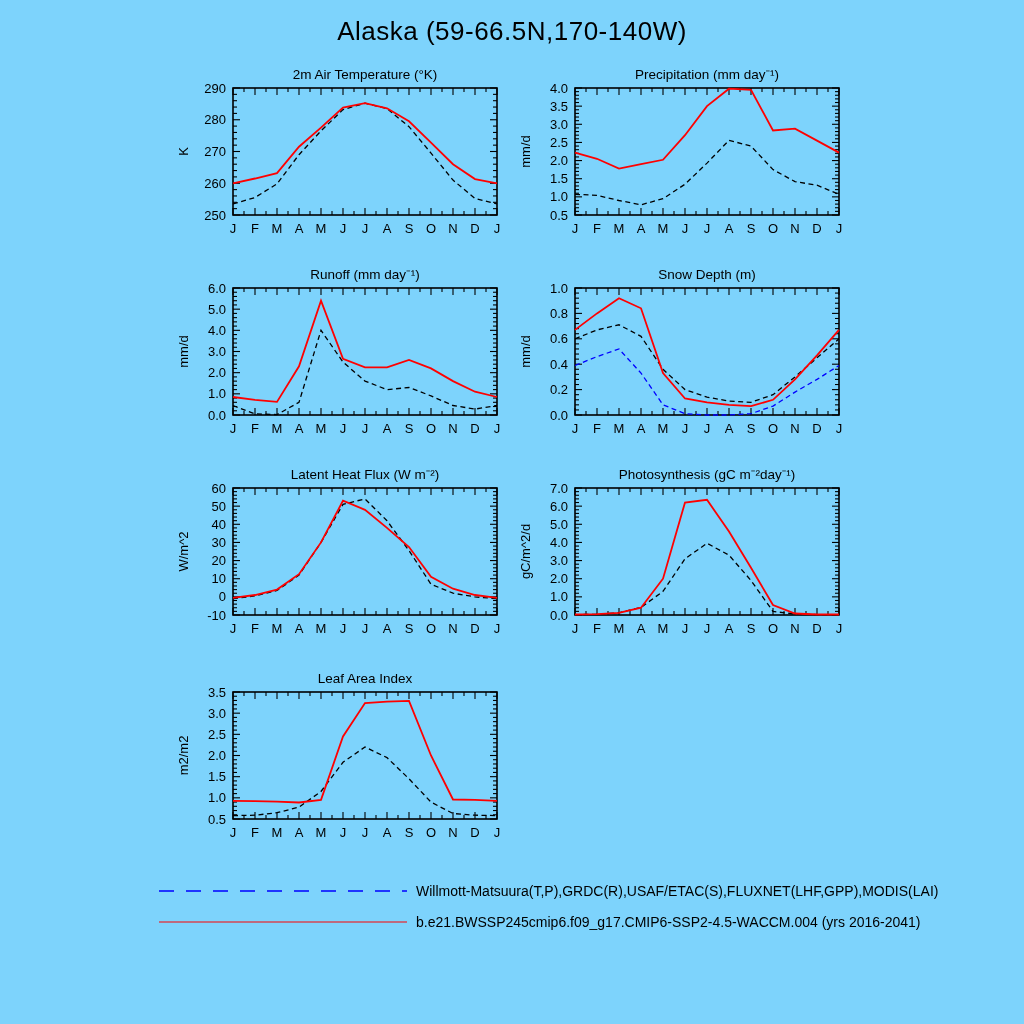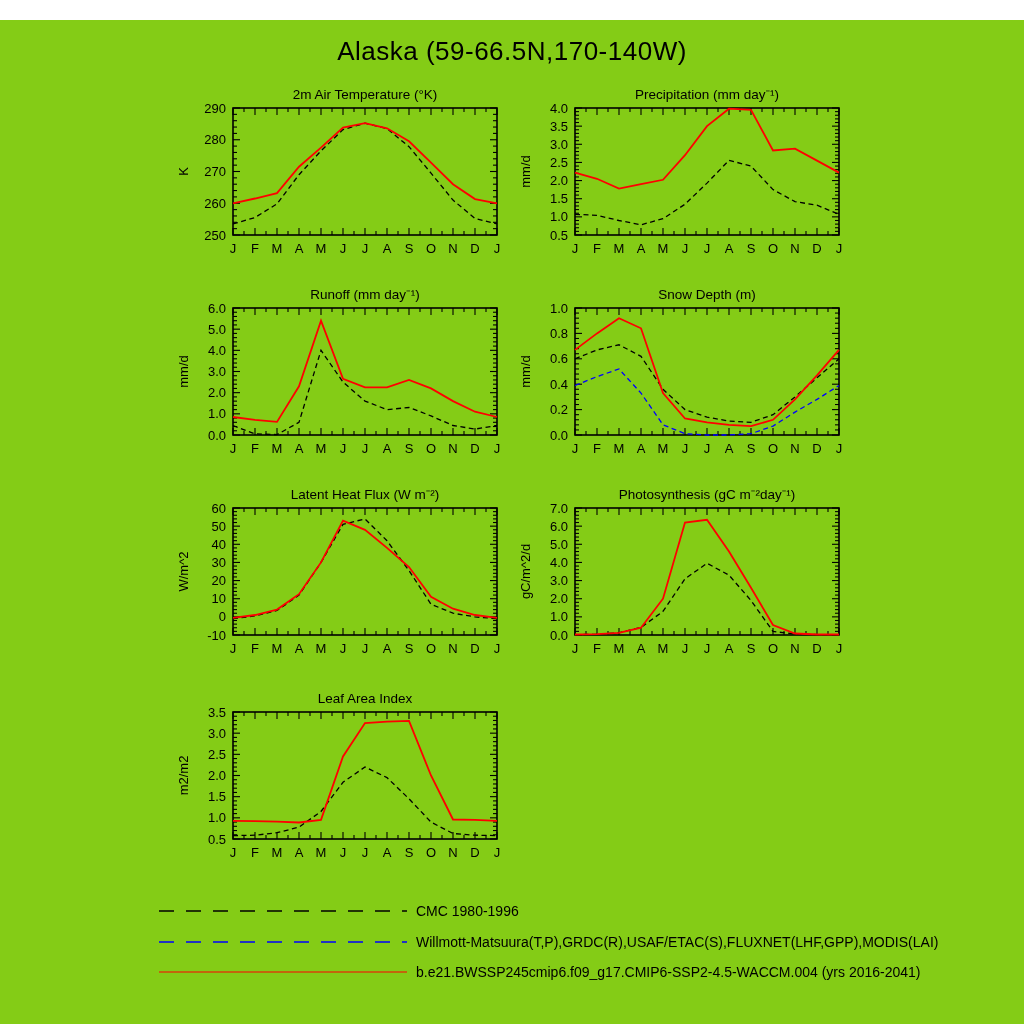--- a/index.html
+++ b/index.html
@@ -1,17 +1,17 @@
 <!DOCTYPE html>
 <html><head>
 <meta charset="utf-8">
 <style>
   html,body{margin:0;padding:0;background:#ffffff;}
   body{width:1024px;height:1024px;position:relative;font-family:"Liberation Sans",sans-serif;color:#000;}
-  .page{position:absolute;inset:0;background:#84cc16;margin-top:20px;}
+  .page{position:absolute;inset:0;background:#7dd3fc;}
   .fig-title{position:absolute;top:16px;left:0;width:1024px;text-align:center;
              font-size:26px;font-weight:400;margin:0;letter-spacing:0.5px;}
   #panels{position:absolute;inset:0;}
   #panels svg.panel{position:absolute;overflow:visible;}
   svg text{fill:#000;font-family:"Liberation Sans",sans-serif;}
   #legend{position:absolute;left:158px;top:876px;}
   .legend-row{display:flex;align-items:center;height:30.5px;font-size:14px;white-space:nowrap;}
   .legend-row svg{margin-right:8px;flex:0 0 auto;display:block;}
 </style>
 </head>
@@ -1033,26 +1033,20 @@
         </g>
         <text x="194" y="19" text-anchor="middle" font-size="13.5">Leaf Area Index</text>
         <text transform="translate(17 91.5) rotate(-90)" text-anchor="middle" font-size="13">m2/m2</text>
         <polyline points="62.0,151.6 84.0,151.2 106.0,148.7 128.0,143.1 150.0,127.5 172.0,98.3 194.0,83.0 216.0,93.6 238.0,114.8 260.0,138.1 282.0,149.5 304.0,151.2 326.0,151.6" fill="none" stroke="#000000" stroke-width="1.3" stroke-dasharray="5,3.5"></polyline>
         <polyline points="62.0,136.8 84.0,137.2 106.0,137.6 128.0,138.5 150.0,135.9 172.0,72.5 194.0,39.0 216.0,37.7 238.0,36.9 260.0,91.5 282.0,135.5 304.0,135.9 326.0,136.8" fill="none" stroke="#ff0000" stroke-width="1.8" stroke-dasharray="none"></polyline>
       </svg>
     </div>
   <div id="legend">
       <div class="legend-row">
         <svg width="250" height="10">
-          <line x1="1" y1="5" x2="249" y2="5" stroke="#000000" stroke-width="1.6" stroke-dasharray="15,12"></line>
-        </svg>
-        <span>CMC 1980-1996</span>
-      </div>
-      <div class="legend-row">
-        <svg width="250" height="10">
           <line x1="1" y1="5" x2="249" y2="5" stroke="#0000ff" stroke-width="1.6" stroke-dasharray="15,12"></line>
         </svg>
         <span>Willmott-Matsuura(T,P),GRDC(R),USAF/ETAC(S),FLUXNET(LHF,GPP),MODIS(LAI)</span>
       </div>
       <div class="legend-row">
         <svg width="250" height="10">
           <line x1="1" y1="5" x2="249" y2="5" stroke="#ff0000" stroke-width="1.2" stroke-dasharray="none"></line>
         </svg>
         <span>b.e21.BWSSP245cmip6.f09_g17.CMIP6-SSP2-4.5-WACCM.004 (yrs 2016-2041)</span>
       </div>

